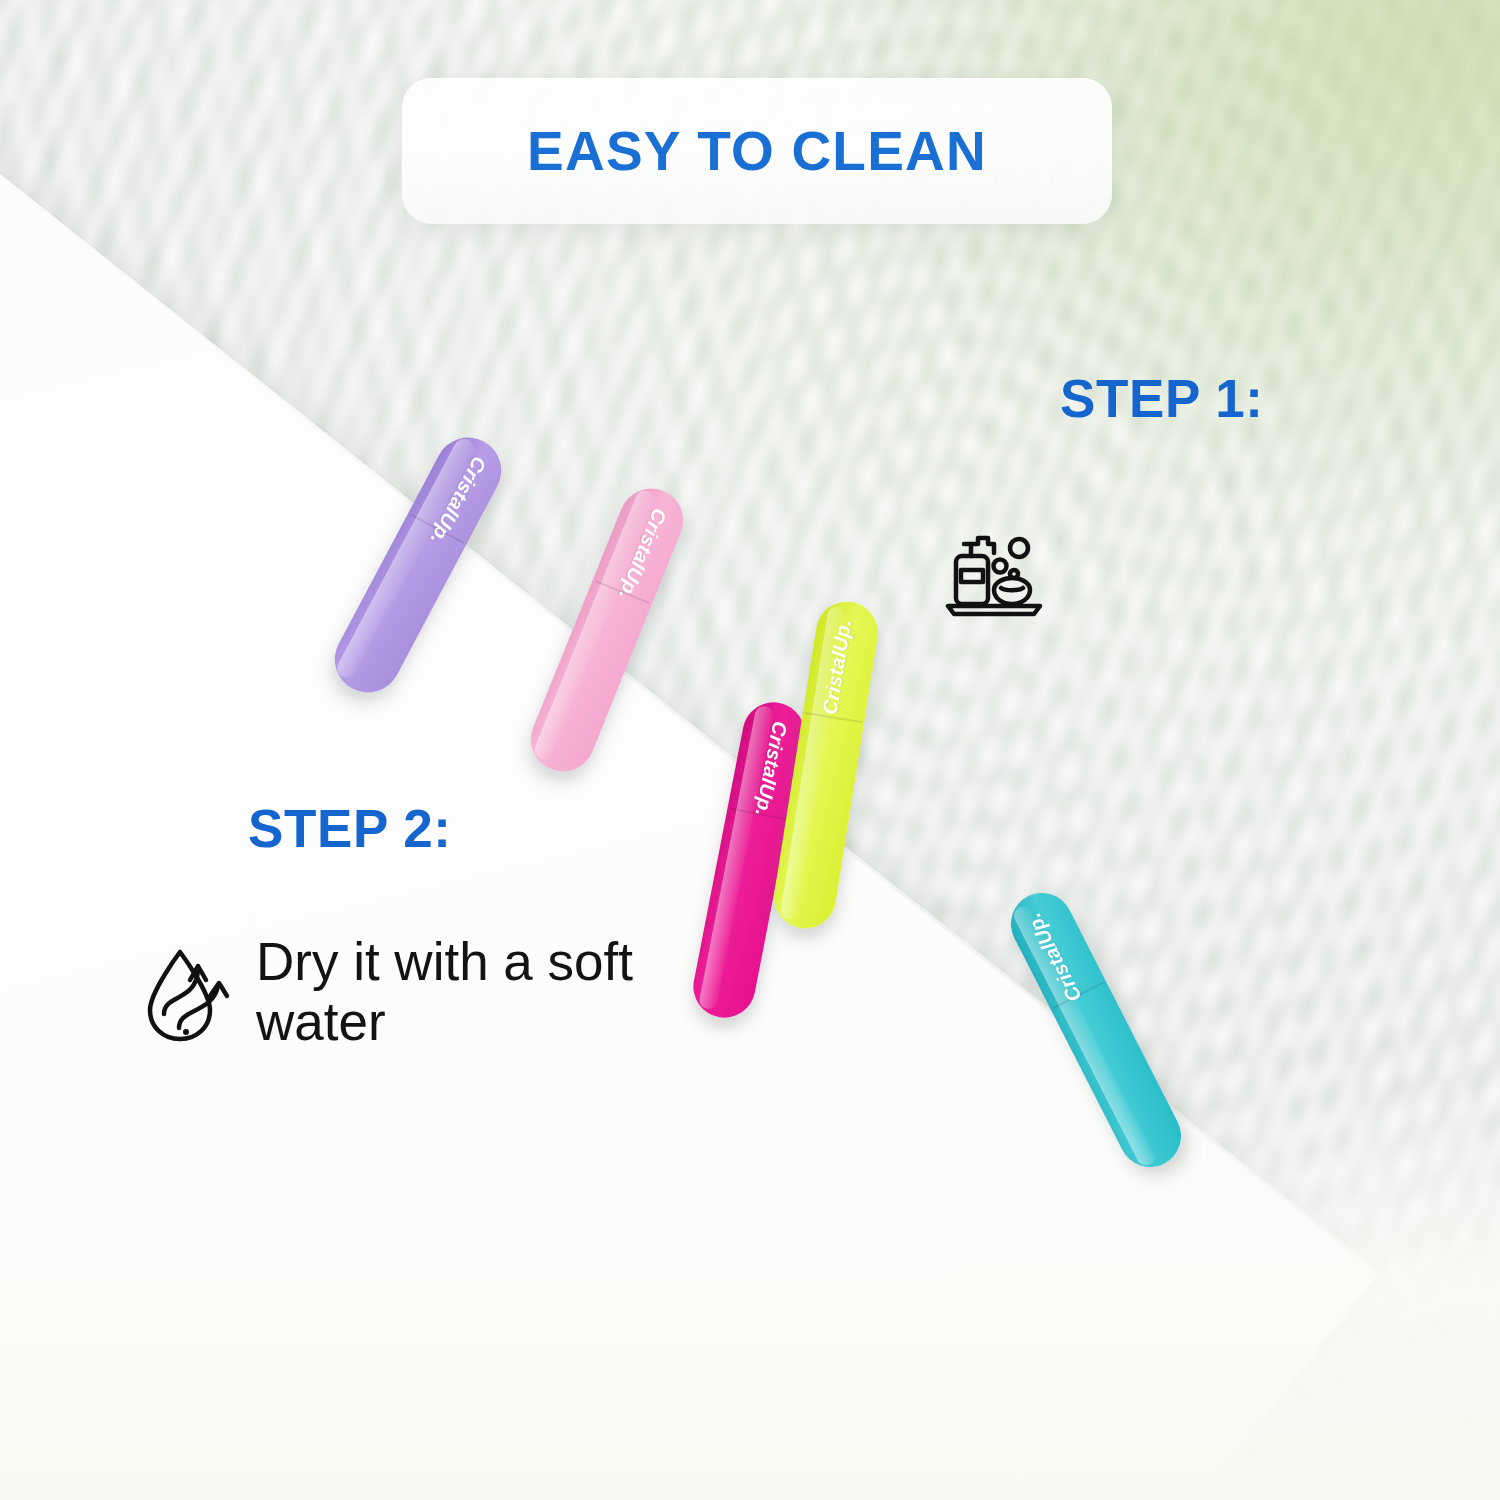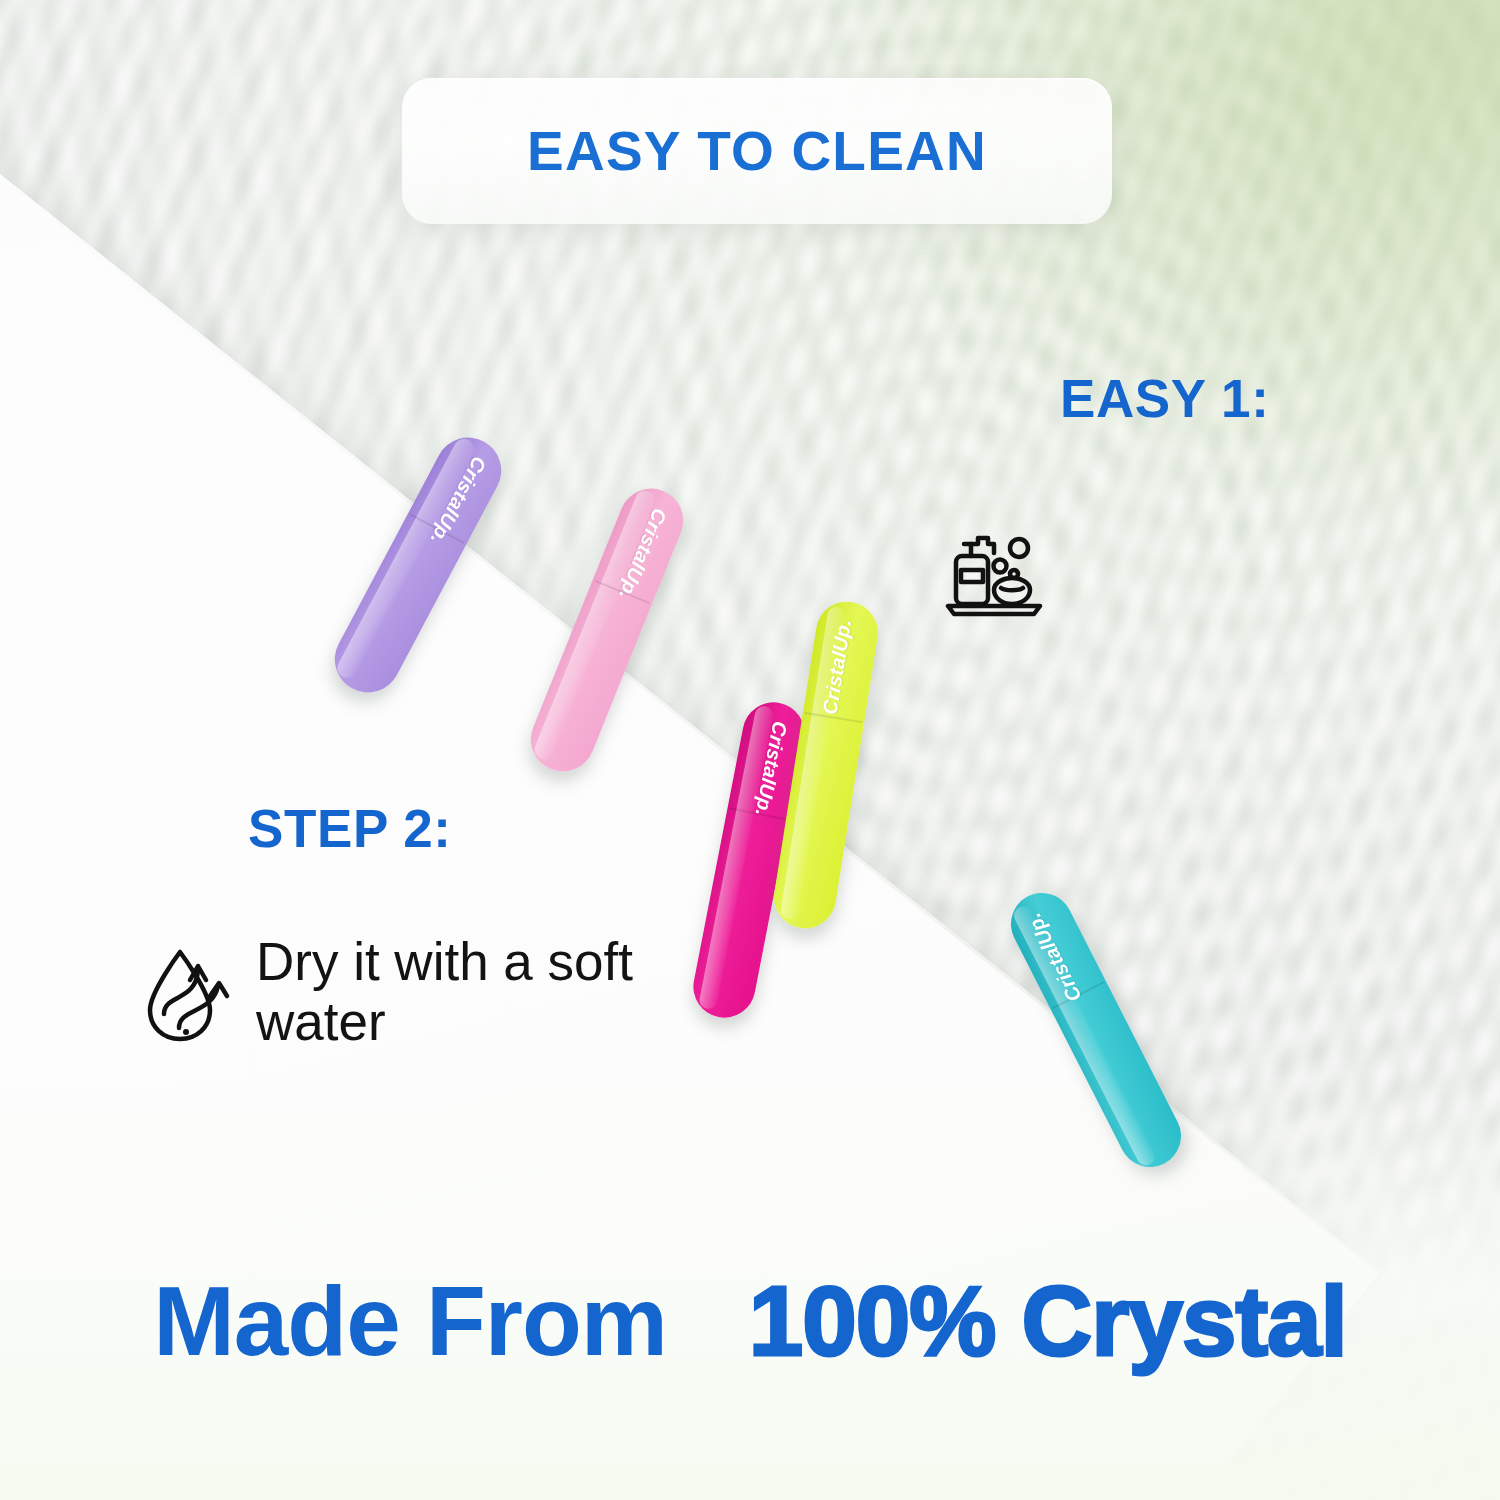--- a/index.html
+++ b/index.html
@@ -195,21 +195,21 @@
     <div class="seam" style="top:116px;"></div>
     <div class="logo vert" style="top:18px;transform:translateX(-50%) rotate(180deg);">CristalUp.</div>
   </div>
 
   <div class="file" style="left:1065px;top:880px;width:62px;height:300px;background:linear-gradient(95deg,#1fadba,#45cdd6 42%,#28bcc8);transform:rotate(-27deg);">
     <div class="gloss"></div>
     <div class="seam" style="top:110px;"></div>
     <div class="logo vert" style="top:18px;transform:translateX(-50%) rotate(180deg);">CristalUp.</div>
   </div>
 
-  <div class="step-head" style="left:1060px;top:368px;">EASY 1:</div>
+  <div class="step-head" style="left:1060px;top:368px;">STEP 1:</div>
 
   <div class="step-icon" style="left:944px;top:524px;width:110px;height:100px;">
     <svg width="110" height="100" viewBox="0 0 110 100" fill="none" stroke="#111" stroke-width="4.5" stroke-linecap="round" stroke-linejoin="round">
 
       <path d="M20 20 h14 v-6 h10 v6 h6 v9"></path>
       <path d="M27 20 v12"></path>
 
       <rect x="12" y="32" width="32" height="48" rx="6"></rect>
       <rect x="17" y="46" width="22" height="12"></rect>
 
@@ -237,19 +237,14 @@
       <path d="M24 74 C24 54 56 62 58 30"></path>
       <path d="M50 40 L58 26 L66 40"></path>
 
       <path d="M39 88 C39 68 72 74 78 46"></path>
       <path d="M70 56 L79 43 L87 56"></path>
     </svg>
   </div>
 
   <div class="step-body" style="left:256px;top:932px;width:400px;">Dry it with a soft water</div>
 
-  <div class="headline">
-    <span class="light">Made From</span>
-    <span>&nbsp;</span>
-    <span class="heavy">100% Crystal</span>
-  </div>
 
 </div>
 
 </body></html>

